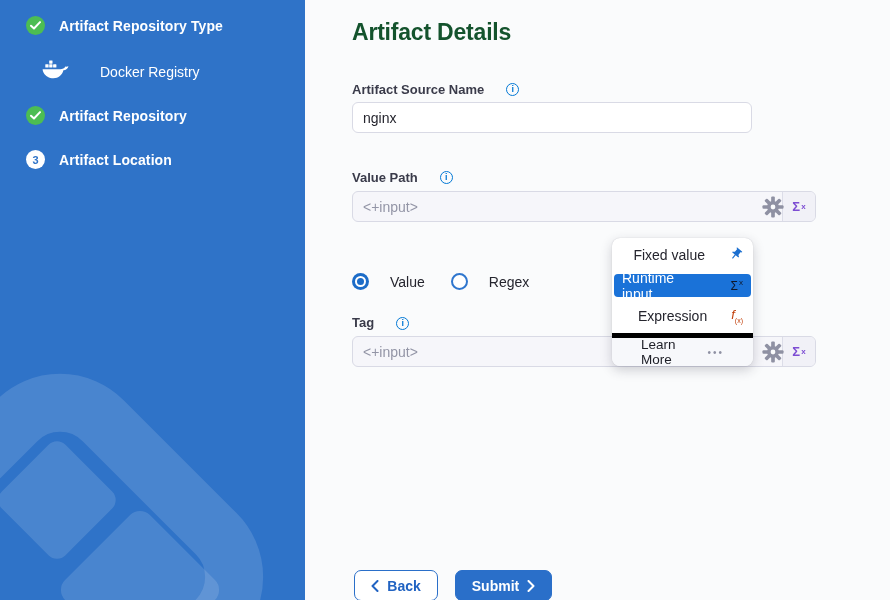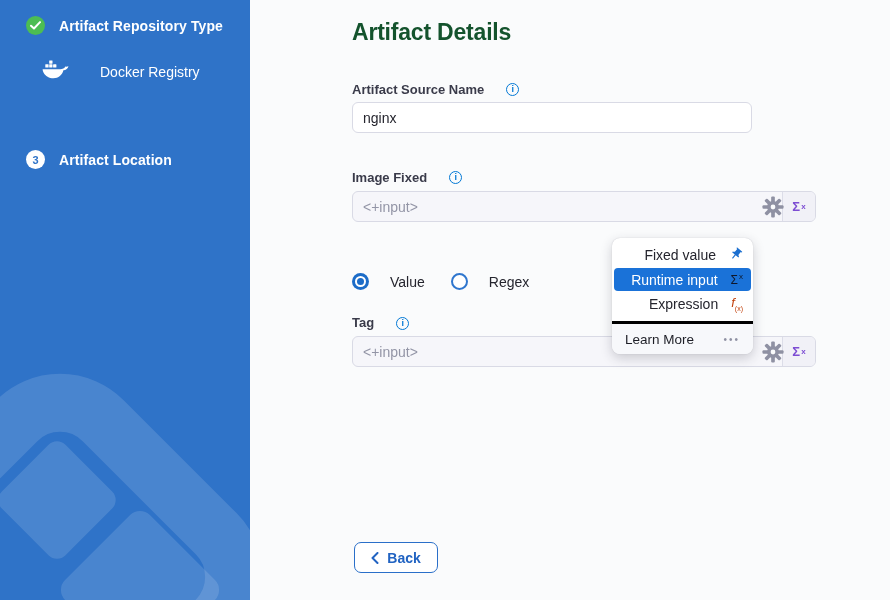--- a/index.html
+++ b/index.html
@@ -1,21 +1,21 @@
 <!DOCTYPE html>
 <html><head>
 <meta charset="utf-8">
 <style>
   * { margin:0; padding:0; box-sizing:border-box; }
   html,body { width:890px; height:600px; }
   body { font-family:"Liberation Sans", sans-serif; background:#FAFBFC; }
   .app { position:relative; width:890px; height:600px; overflow:hidden; background:#FAFBFC; }
 
   
-  .sidebar { position:absolute; left:0; top:0; width:250px; height:600px; background:#2F73C8; overflow:hidden; }
+  .sidebar { position:absolute; left:0; top:0; width:305px; height:600px; background:#2F73C8; overflow:hidden; }
   .wm-ring { position:absolute; left:-110px; top:407px; width:340px; height:340px;
              border:58px solid rgba(255,255,255,.13); border-radius:90px; transform:rotate(45deg); }
   .wm-d1 { position:absolute; left:12px; top:455px; width:90px; height:90px;
            background:rgba(255,255,255,.13); border-radius:12px; transform:rotate(45deg); }
   .wm-d2 { position:absolute; left:80px; top:530px; width:120px; height:120px;
            background:rgba(255,255,255,.13); border-radius:14px; transform:rotate(45deg); }
   .step { position:absolute; display:flex; align-items:center; gap:14px; color:#fff; }
   .step-label { font-size:14px; font-weight:600; letter-spacing:.1px; }
   .badge { width:19px; height:19px; border-radius:50%; display:flex; align-items:center; justify-content:center; flex:none; }
   .badge.done { background:#4CBD53; }
@@ -56,34 +56,34 @@
   .radio { width:17px; height:17px; border-radius:50%; flex:none; display:flex; align-items:center; justify-content:center; }
   .radio.on { background:#1C6CC8; }
   .radio.on .mid { width:11px; height:11px; border-radius:50%; background:#fff; display:flex; align-items:center; justify-content:center; }
   .radio.on .core { width:7px; height:7px; border-radius:50%; background:#1C6CC8; }
   .radio.off { border:2px solid #2F76CE; background:#fff; }
 
   
   .dropdown { position:absolute; left:612px; top:238px; width:141px; background:#fff; border-radius:8px;
               box-shadow:0 4px 12px rgba(40,41,61,.22), 0 0 1px rgba(40,41,61,.25); z-index:5; }
   .dd-items { padding:5px 0; }
-  .dd-item { height:24px; display:flex; align-items:center; justify-content:flex-end; gap:13px;
+  .dd-item { height:24px; display:flex; align-items:center; justify-content:flex-end; gap:24px;
              padding:0 10px; font-size:14px; color:#25252E; cursor:pointer; }
-  .dd-item.selected { height:23px; margin:1px 2px; background:#1A72D8; border-radius:4px;
+  .dd-item.selected { height:23px; margin:7px 2px; background:#1A72D8; border-radius:4px;
                       color:#fff; padding:0 8px; font-weight:500; }
   .dd-item.selected .sigma-txt { color:#0f172a; font-weight:400; font-size:12px; }
   .fx-icon { color:#c2410c; font-size:13px; font-style:italic; font-family:Liberation Sans, sans-serif; line-height:1; }
   .fx-sub { font-size:7px; vertical-align:sub; font-style:normal; }
-  .dd-footer { height:33px; border-top:3px solid #000000; background:#F7F8FB; border-radius:0 0 8px 8px;
-               display:flex; align-items:center; justify-content:space-between; padding:0 13px; }
+  .dd-footer { height:33px; border-top:5px solid #000000; background:#F7F8FB; border-radius:0 0 8px 8px;
+               display:flex; align-items:center; justify-content:space-between; padding:0 29px; }
   .dd-learn { font-size:13.5px; color:#1D1E26; cursor:pointer; }
   .dd-dots { font-size:10px; color:#8F91A3; letter-spacing:2px; cursor:pointer; }
 
   
-  .btn { position:absolute; top:542px; height:31px; border-radius:7px; display:flex; align-items:center;
+  .btn { position:absolute; top:570px; height:31px; border-radius:7px; display:flex; align-items:center;
          justify-content:center; gap:8px; font-size:14px; font-weight:700; cursor:pointer;
          font-family:"Liberation Sans",sans-serif; }
   .btn-back { left:354px; width:84px; background:#fff; border:1px solid #2A6FC9; color:#2163C2; }
   .btn-submit { left:455px; width:97px; background:#2A6FC9; border:1px solid #2A6FC9; color:#fff; }
 </style>
 </head>
 <body>
 
 <div class="app">
 
@@ -107,37 +107,45 @@
           <rect x="7.2" y="0.4" width="3.3" height="3.3" rx="0.4"></rect>
           <rect x="3.3" y="4.3" width="3.3" height="3.3" rx="0.4"></rect>
           <rect x="7.2" y="4.3" width="3.3" height="3.3" rx="0.4"></rect>
           <rect x="11.1" y="4.3" width="3.3" height="3.3" rx="0.4"></rect>
           <path d="M0.6 9.2 h17.6 c2.4 0 4.2-1 5.2-2.7 1 .3 2.3.1 3-.6-.3 2.6-2.4 4.2-5 4.4-1.1 4.7-4.9 8-10 8-4.2 0-8-2.1-9.8-5.6-.6-1.1-1-2.3-1-3.5z"></path>
         </svg>
       </span>
       <span class="substep-label">Docker Registry</span>
     </div>
 
+    <div class="step" style="left:26px; top:106px;">
+      <span class="badge done">
+        <svg viewBox="0 0 12 10" fill="none">
+            <path d="M1 5.2 L4.3 8.3 L11 1.3" stroke="#fff" stroke-width="2.2" stroke-linecap="round" stroke-linejoin="round"></path>
+          </svg>
+      </span>
+      <span class="step-label">Artifact Repository</span>
+    </div>
 
     <div class="step" style="left:26px; top:150px;">
       <span class="badge num">3</span>
       <span class="step-label">Artifact Location</span>
     </div>
   </aside>
 
   <h1 class="page-title">Artifact Details</h1>
 
   <div class="field-label lbl-source">
     <span>Artifact Source Name</span>
     <span class="info-icon">i</span>
   </div>
   <input class="text-input" type="text" value="nginx" style="">
 
   <div class="field-label lbl-image">
-    <span>Image Fixed</span>
+    <span>Value Path</span>
     <span class="info-icon">i</span>
   </div>
   <div class="rt-input rt-image">
     <span class="rt-value">&lt;+input&gt;</span>
     <span class="sigma-btn">
         <span>Σ</span>
         <span class="sigma-sup">x</span>
       </span>
   </div>
   <span class="gear gear-image">
@@ -228,14 +236,20 @@
       <span class="dd-dots">•••</span>
     </div>
   </div>
 
   <button class="btn btn-back">
     <svg width="8" height="12" viewBox="0 0 8 12" fill="none">
         <path d="M6.5 1 L1.5 6 L6.5 11" stroke="#2163C2" stroke-width="2" stroke-linecap="round" stroke-linejoin="round"></path>
       </svg>
     <span>Back</span>
   </button>
+  <button class="btn btn-submit">
+    <span>Submit</span>
+    <svg width="8" height="12" viewBox="0 0 8 12" fill="none">
+        <path d="M1.5 1 L6.5 6 L1.5 11" stroke="#fff" stroke-width="2" stroke-linecap="round" stroke-linejoin="round"></path>
+      </svg>
+  </button>
 
 </div>
 
 </body></html>

